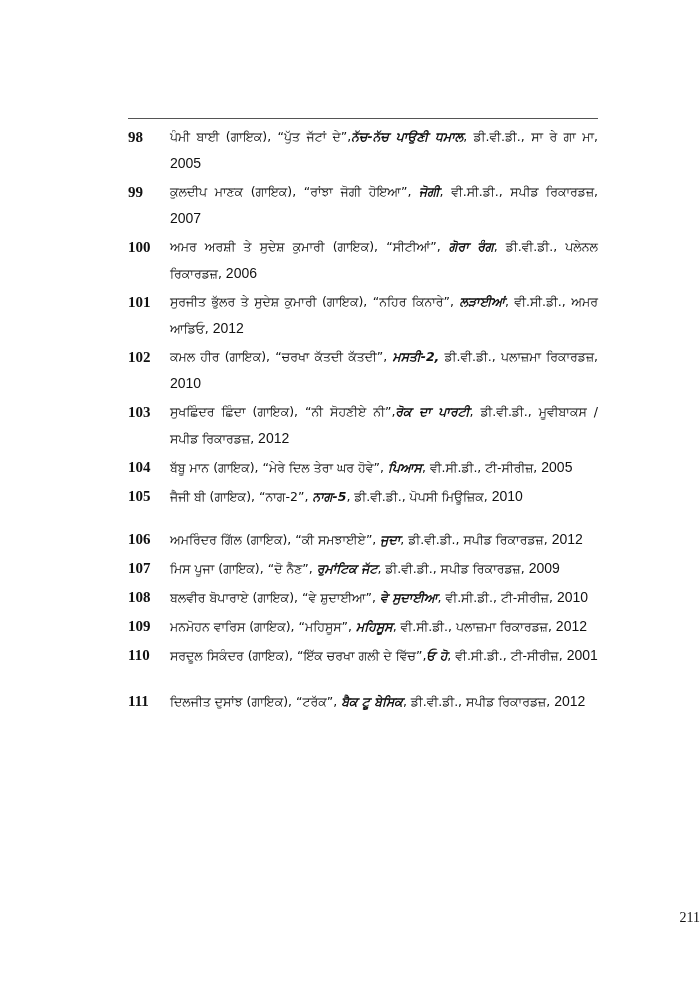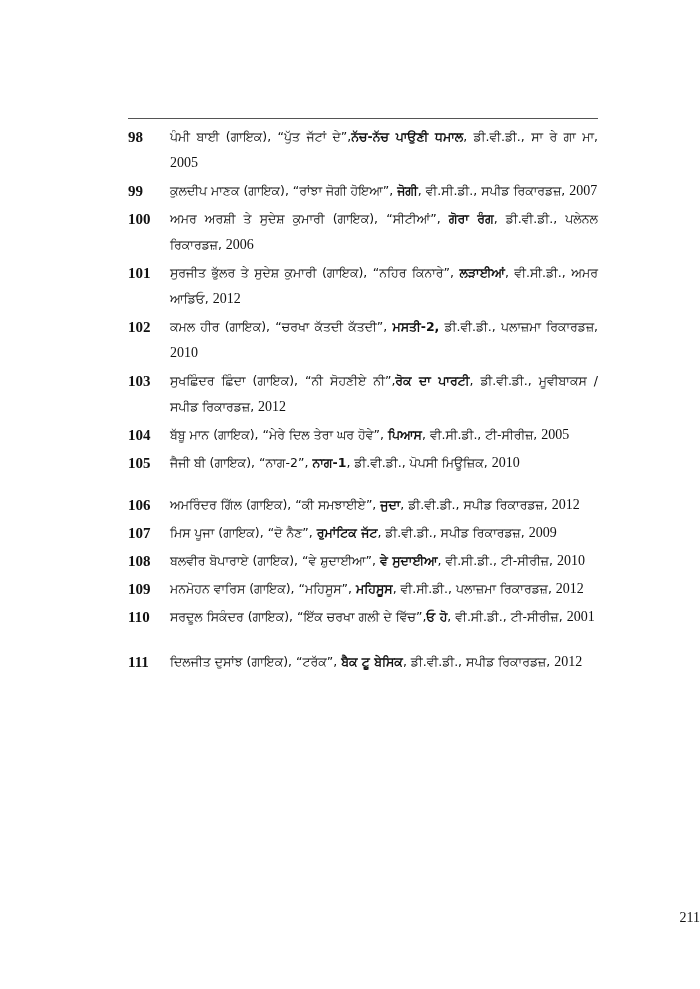--- a/index.html
+++ b/index.html
@@ -5,22 +5,22 @@
   html, body { margin: 0; padding: 0; background: #ffffff; }
   body { width: 700px; height: 989px; position: relative; overflow: hidden;
          font-family: "DejaVu Sans", "Liberation Sans", sans-serif; color: #111; }
   .rule { position: absolute; left: 128px; top: 118px; width: 470px; height: 0;
           border-top: 1px solid #555; }
   .entries { position: absolute; left: 128px; top: 122px; width: 470px; }
   .entry { display: flex; align-items: flex-start; justify-content: flex-end; }
   .num { width: 42px; flex: none; font-family: "Liberation Serif", serif; font-weight: bold;
          font-size: 15px; line-height: 26px; }
   .body { flex: 1; font-size: 12.5px; line-height: 26px; text-align: justify; }
-  .body .title { font-weight: bold; }
-  .body .year { font-family: Liberation Serif, serif; font-size: 14px; }
+  .body .title { font-weight: bold; font-style: italic; }
+  .body .year { font-family: Liberation Sans, sans-serif; font-size: 14px; }
   .pageno { position: absolute; left: 0; width: 700px; top: 910px; text-align: right;
             font-family: "Liberation Serif", serif; font-size: 14px; }
 </style>
 </head>
 <body>
 
 <div class="rule"></div>
 
 <div class="entries">
   <div class="entry" style="margin-top:2px">
@@ -46,21 +46,21 @@
   <div class="entry" style="margin-top:2px">
     <span class="num">103</span>
     <span class="body"><span>ਸੁਖਛਿੰਦਰ ਛਿੰਦਾ (ਗਾਇਕ), “ਨੀ ਸੋਹਣੀਏ ਨੀ”,</span><span class="title">ਰੋਕ ਦਾ ਪਾਰਟੀ</span><span>, ਡੀ.ਵੀ.ਡੀ., ਮੂਵੀਬਾਕਸ / ਸਪੀਡ ਰਿਕਾਰਡਜ਼, </span><span class="year">2012</span></span>
   </div>
   <div class="entry" style="margin-top:2px">
     <span class="num">104</span>
     <span class="body"><span>ਬੱਬੂ ਮਾਨ (ਗਾਇਕ), “ਮੇਰੇ ਦਿਲ ਤੇਰਾ ਘਰ ਹੋਵੇ”, </span><span class="title">ਪਿਆਸ</span><span>, ਵੀ.ਸੀ.ਡੀ., ਟੀ-ਸੀਰੀਜ਼, </span><span class="year">2005</span></span>
   </div>
   <div class="entry" style="margin-top:2px">
     <span class="num">105</span>
-    <span class="body"><span>ਜੈਜੀ ਬੀ (ਗਾਇਕ), “ਨਾਗ-2”, </span><span class="title">ਨਾਗ-1</span><span>, ਡੀ.ਵੀ.ਡੀ., ਪੋਪਸੀ ਮਿਊਜ਼ਿਕ, </span><span class="year">2010</span></span>
+    <span class="body"><span>ਜੈਜੀ ਬੀ (ਗਾਇਕ), “ਨਾਗ-2”, </span><span class="title">ਨਾਗ-5</span><span>, ਡੀ.ਵੀ.ਡੀ., ਪੋਪਸੀ ਮਿਊਜ਼ਿਕ, </span><span class="year">2010</span></span>
   </div>
   <div class="entry" style="margin-top:16px">
     <span class="num">106</span>
     <span class="body"><span>ਅਮਰਿੰਦਰ ਗਿੱਲ (ਗਾਇਕ), “ਕੀ ਸਮਝਾਈਏ”, </span><span class="title">ਜੁਦਾ</span><span>, ਡੀ.ਵੀ.ਡੀ., ਸਪੀਡ ਰਿਕਾਰਡਜ਼, </span><span class="year">2012</span></span>
   </div>
   <div class="entry" style="margin-top:2px">
     <span class="num">107</span>
     <span class="body"><span>ਮਿਸ ਪੂਜਾ (ਗਾਇਕ), “ਦੋ ਨੈਣ”, </span><span class="title">ਰੁਮਾਂਟਿਕ ਜੱਟ</span><span>, ਡੀ.ਵੀ.ਡੀ., ਸਪੀਡ ਰਿਕਾਰਡਜ਼, </span><span class="year">2009</span></span>
   </div>
   <div class="entry" style="margin-top:2px">

